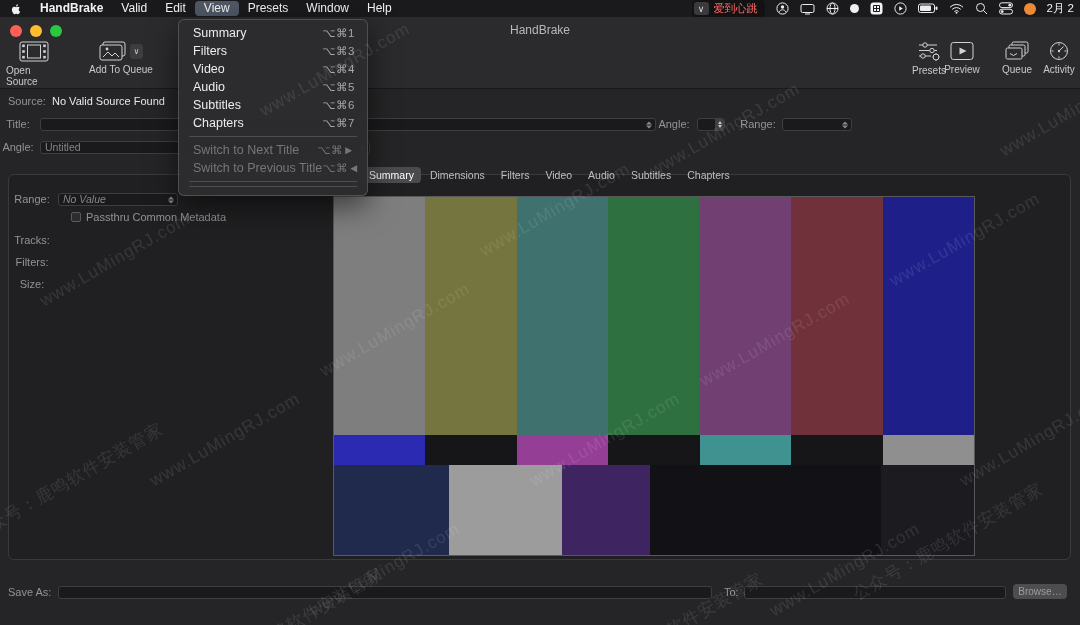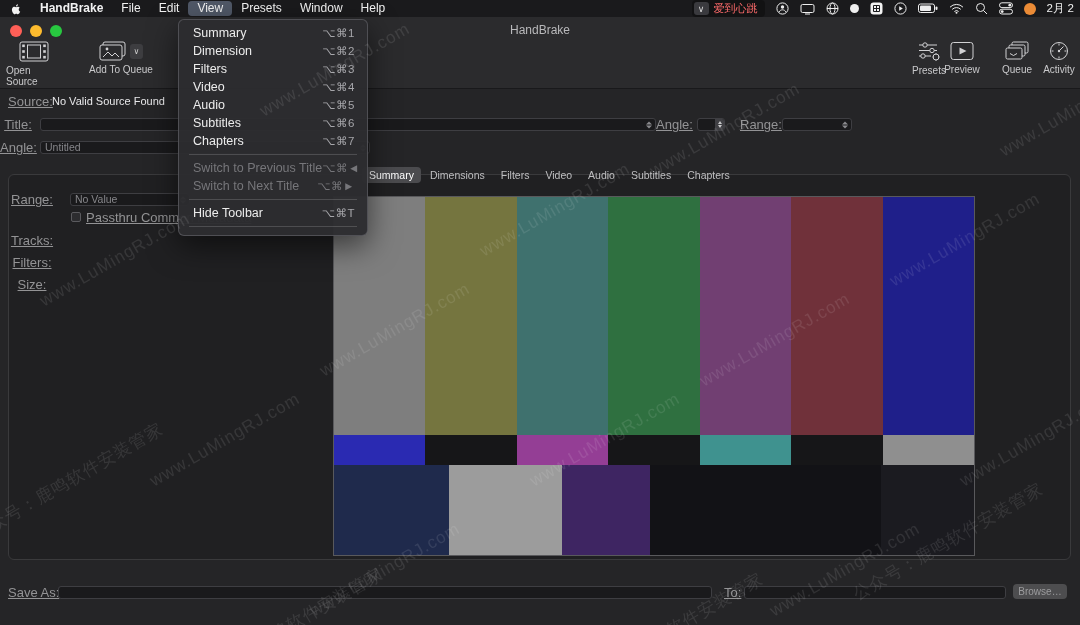--- a/index.html
+++ b/index.html
@@ -43,21 +43,21 @@
   .light{width:12px;height:12px;border-radius:50%;}
   .red{background:#ff5f57}.yellow{background:#febc2e}.green{background:#28c840}
   .win-title{position:absolute;top:6px;left:0;width:100%;text-align:center;font-size:12px;color:#b9b9bb;}
   .tb-item{position:absolute;display:flex;flex-direction:column;align-items:center;gap:3px;
            color:#c9c9cb;font-size:10px;}
   .atq-row{display:flex;align-items:center;gap:4px;}
   .chevbtn{width:13px;height:15px;background:#3d3d40;border-radius:3px;display:flex;align-items:center;
            justify-content:center;font-size:8px;color:#cfcfcf;}
 
   
-  .row-label{position:absolute;color:#939395;font-size:13px;line-height:13px;text-decoration:underline;}
+  .row-label{position:absolute;color:#939395;font-size:11px;line-height:13px;}
   .row-value{position:absolute;color:#e8e8ea;font-size:11px;line-height:13px;}
   .ralign{text-align:center;}
   .field{position:absolute;background:#1a1a1c;border:1px solid #3e3e42;border-radius:3px;height:13px;
          box-sizing:border-box;color:#86868a;font-size:10.5px;line-height:11px;padding:0 4px;}
   .popup-chev{position:absolute;right:3px;top:50%;transform:translateY(-50%);display:flex;
               flex-direction:column;gap:1px;}
   .popup-chev i{display:block;width:0;height:0;border-left:3px solid transparent;border-right:3px solid transparent;}
   .popup-chev .up{border-bottom:3px solid #8a8a8e;}
   .popup-chev .down{border-top:3px solid #8a8a8e;}
   .step-side{position:absolute;right:0;top:0;bottom:0;width:9px;background:#3f3f43;
@@ -101,21 +101,21 @@
 <div class="screen">
 
   <div class="menubar">
     <div class="mb-left">
       <span class="apple">
         <svg width="12" height="14" viewBox="0 0 16 16">
             <path fill="#f2f2f2" d="M11.6 8.6c0-1.6 1.3-2.4 1.4-2.4-.8-1.1-2-1.3-2.4-1.3-1-.1-2 .6-2.5.6-.5 0-1.3-.6-2.2-.6-1.1 0-2.2.7-2.8 1.7-1.2 2-.3 5 .9 6.6.6.8 1.2 1.7 2.1 1.7.9 0 1.2-.6 2.2-.6 1 0 1.3.6 2.2.6.9 0 1.5-.8 2.1-1.6.7-.9.9-1.8 1-1.9-.1 0-1.9-.7-2-2.8zM9.9 3.8c.5-.6.8-1.4.7-2.2-.7 0-1.5.5-2 1.1-.4.5-.8 1.3-.7 2.1.8.1 1.5-.4 2-1z"></path>
           </svg>
       </span>
       <span class="mb-item bold">HandBrake</span>
-      <span class="mb-item">File</span>
+      <span class="mb-item">Valid</span>
       <span class="mb-item">Edit</span>
       <span class="mb-item active">View</span>
       <span class="mb-item">Presets</span>
       <span class="mb-item">Window</span>
       <span class="mb-item">Help</span>
     </div>
     <div class="mb-right">
       <span class="lyric-pill">
         <span class="chev-box">∨</span>
         <span class="lyric-text">爱到心跳</span>
@@ -315,21 +315,21 @@
       <span class="tab selected">Summary</span>
       <span class="tab">Dimensions</span>
       <span class="tab">Filters</span>
       <span class="tab">Video</span>
       <span class="tab">Audio</span>
       <span class="tab">Subtitles</span>
       <span class="tab">Chapters</span>
     </div>
 
     <span class="row-label ralign" style="left:0;top:176px;width:64px;">Range:</span>
-    <div class="field" style="left:70px;top:176px;width:120px;">
+    <div class="field" style="left:58px;top:176px;width:120px;font-style:italic;">
       <span>No Value</span>
       <span class="popup-chev">
           <i class="up"></i>
           <i class="down"></i>
         </span>
     </div>
     <span class="checkbox" style="left:71px;top:195px;"></span>
     <span class="row-label" style="left:86px;top:194px;">Passthru Common Metadata</span>
     <span class="row-label ralign" style="left:0;top:217px;width:64px;">Tracks:</span>
     <span class="row-label ralign" style="left:0;top:239px;width:64px;">Filters:</span>
@@ -369,57 +369,49 @@
     <div class="field" style="left:744px;top:569px;width:262px;"></div>
     <div class="browse-btn">Browse…</div>
   </div>
 
   <div class="dropdown">
     <div class="mi">
         <span>Summary</span>
         <span class="mi-short">⌥⌘1</span>
       </div>
     <div class="mi">
-        <span>Dimension</span>
-        <span class="mi-short">⌥⌘2</span>
-      </div>
-    <div class="mi">
         <span>Filters</span>
         <span class="mi-short">⌥⌘3</span>
       </div>
     <div class="mi">
         <span>Video</span>
         <span class="mi-short">⌥⌘4</span>
       </div>
     <div class="mi">
         <span>Audio</span>
         <span class="mi-short">⌥⌘5</span>
       </div>
     <div class="mi">
         <span>Subtitles</span>
         <span class="mi-short">⌥⌘6</span>
       </div>
     <div class="mi">
         <span>Chapters</span>
         <span class="mi-short">⌥⌘7</span>
       </div>
     <div class="msep"></div>
+    <div class="mi disabled">
+        <span>Switch to Next Title</span>
+        <span class="mi-short">⌥⌘►</span>
+      </div>
     <div class="mi disabled">
         <span>Switch to Previous Title</span>
         <span class="mi-short">⌥⌘◄</span>
       </div>
-    <div class="mi disabled">
-        <span>Switch to Next Title</span>
-        <span class="mi-short">⌥⌘►</span>
-      </div>
     <div class="msep"></div>
-    <div class="mi">
-        <span>Hide Toolbar</span>
-        <span class="mi-short">⌥⌘T</span>
-      </div>
     <div class="msep"></div>
   </div>
 
   <div class="wm-layer">
       <span class="wm" style="left: 250px; top: 60px;">www.LuMingRJ.com</span>
       <span class="wm" style="left: 30px; top: 250px;">www.LuMingRJ.com</span>
       <span class="wm" style="left: -40px; top: 470px;">公众号：鹿鸣软件安装管家</span>
       <span class="wm" style="left: 140px; top: 430px;">www.LuMingRJ.com</span>
       <span class="wm" style="left: 180px; top: 615px;">公众号：鹿鸣软件安装管家</span>
       <span class="wm" style="left: 310px; top: 320px;">www.LuMingRJ.com</span>

